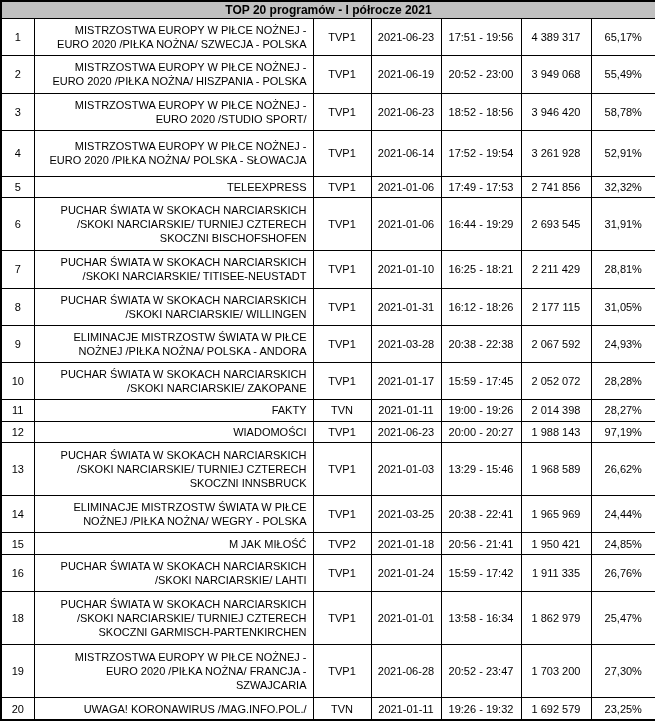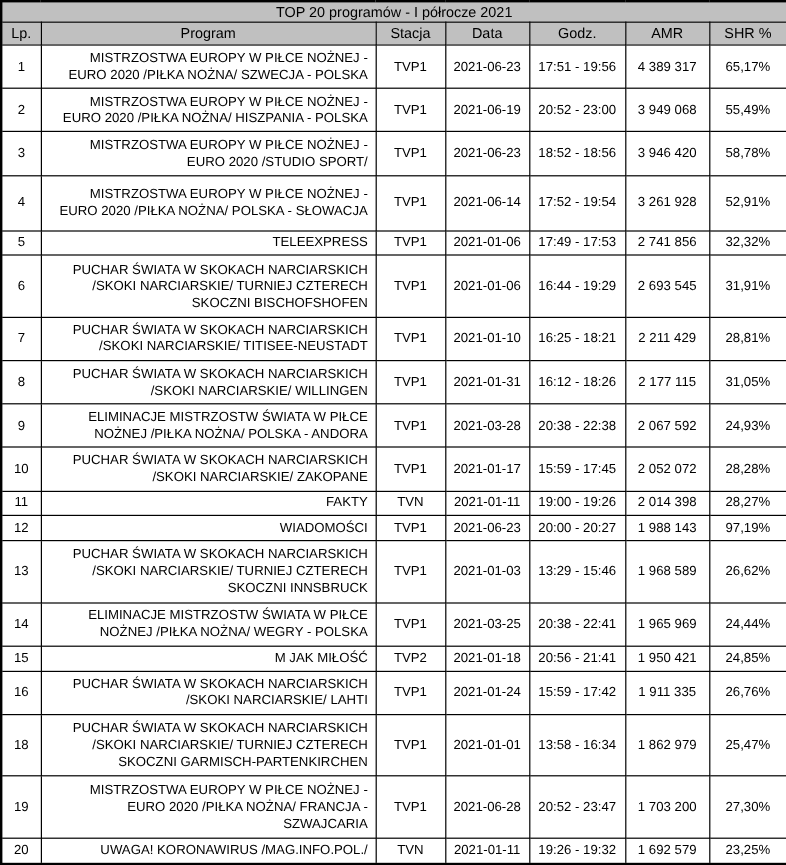--- a/index.html
+++ b/index.html
@@ -30,21 +30,21 @@
   }
   th, td {
     border: 1px solid var(--border);
     text-align: center;
     vertical-align: middle;
     padding: 1px 2px;
     overflow: hidden;
   }
   thead th {
     background: var(--header-bg);
-    font-weight: normal;
+    font-weight: bold;
     font-size: 12px;
     line-height: 14px;
   }
   tr.title-row th { height: 16px; }
   tr.source-row th { height: 20px; }
   tr.colhead-row th { height: 19px; }
   tbody td {
     background: var(--row-bg);
     font-size: 11px;
     line-height: 14px;
@@ -65,29 +65,20 @@
     <col style="width:58px">
     <col style="width:70px">
     <col style="width:80px">
     <col style="width:70px">
     <col style="width:65px">
   </colgroup>
   <thead>
     <tr class="title-row">
       <th colspan="7">TOP 20 programów - I półrocze 2021</th>
     </tr>
-    <tr class="colhead-row">
-      <th>Lp.</th>
-      <th>Program</th>
-      <th>Stacja</th>
-      <th>Data</th>
-      <th>Godz.</th>
-      <th>AMR</th>
-      <th>SHR %</th>
-    </tr>
   </thead>
   <tbody id="table-body">
   <tr>
     <td class="c-lp">1</td>
     <td class="c-program">MISTRZOSTWA EUROPY W PIŁCE NOŻNEJ - EURO 2020 /PIŁKA NOŻNA/ SZWECJA - POLSKA</td>
     <td class="c-stacja">TVP1</td>
     <td class="c-data">2021-06-23</td>
     <td class="c-godz">17:51 - 19:56</td>
     <td class="c-amr">4 389 317</td>
     <td class="c-shr">65,17%</td>

